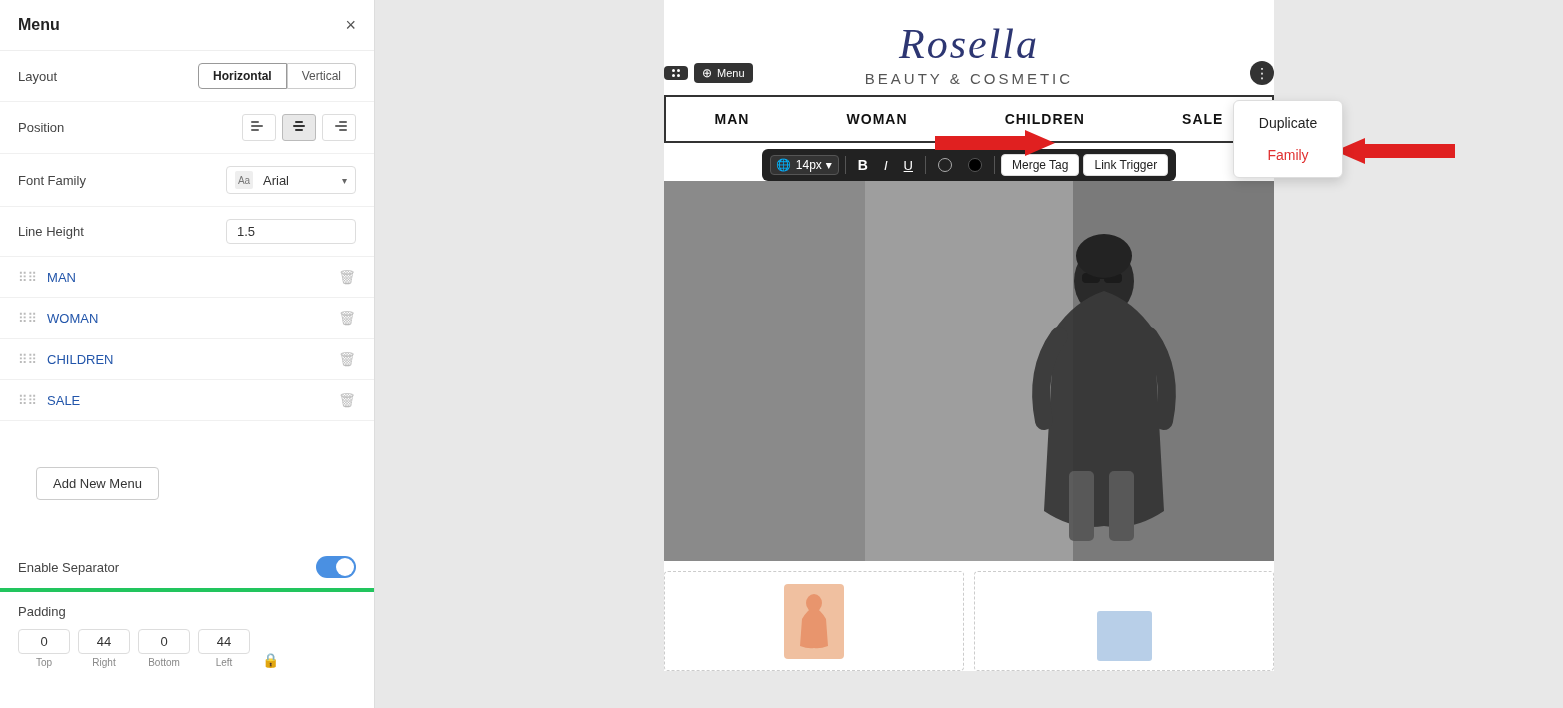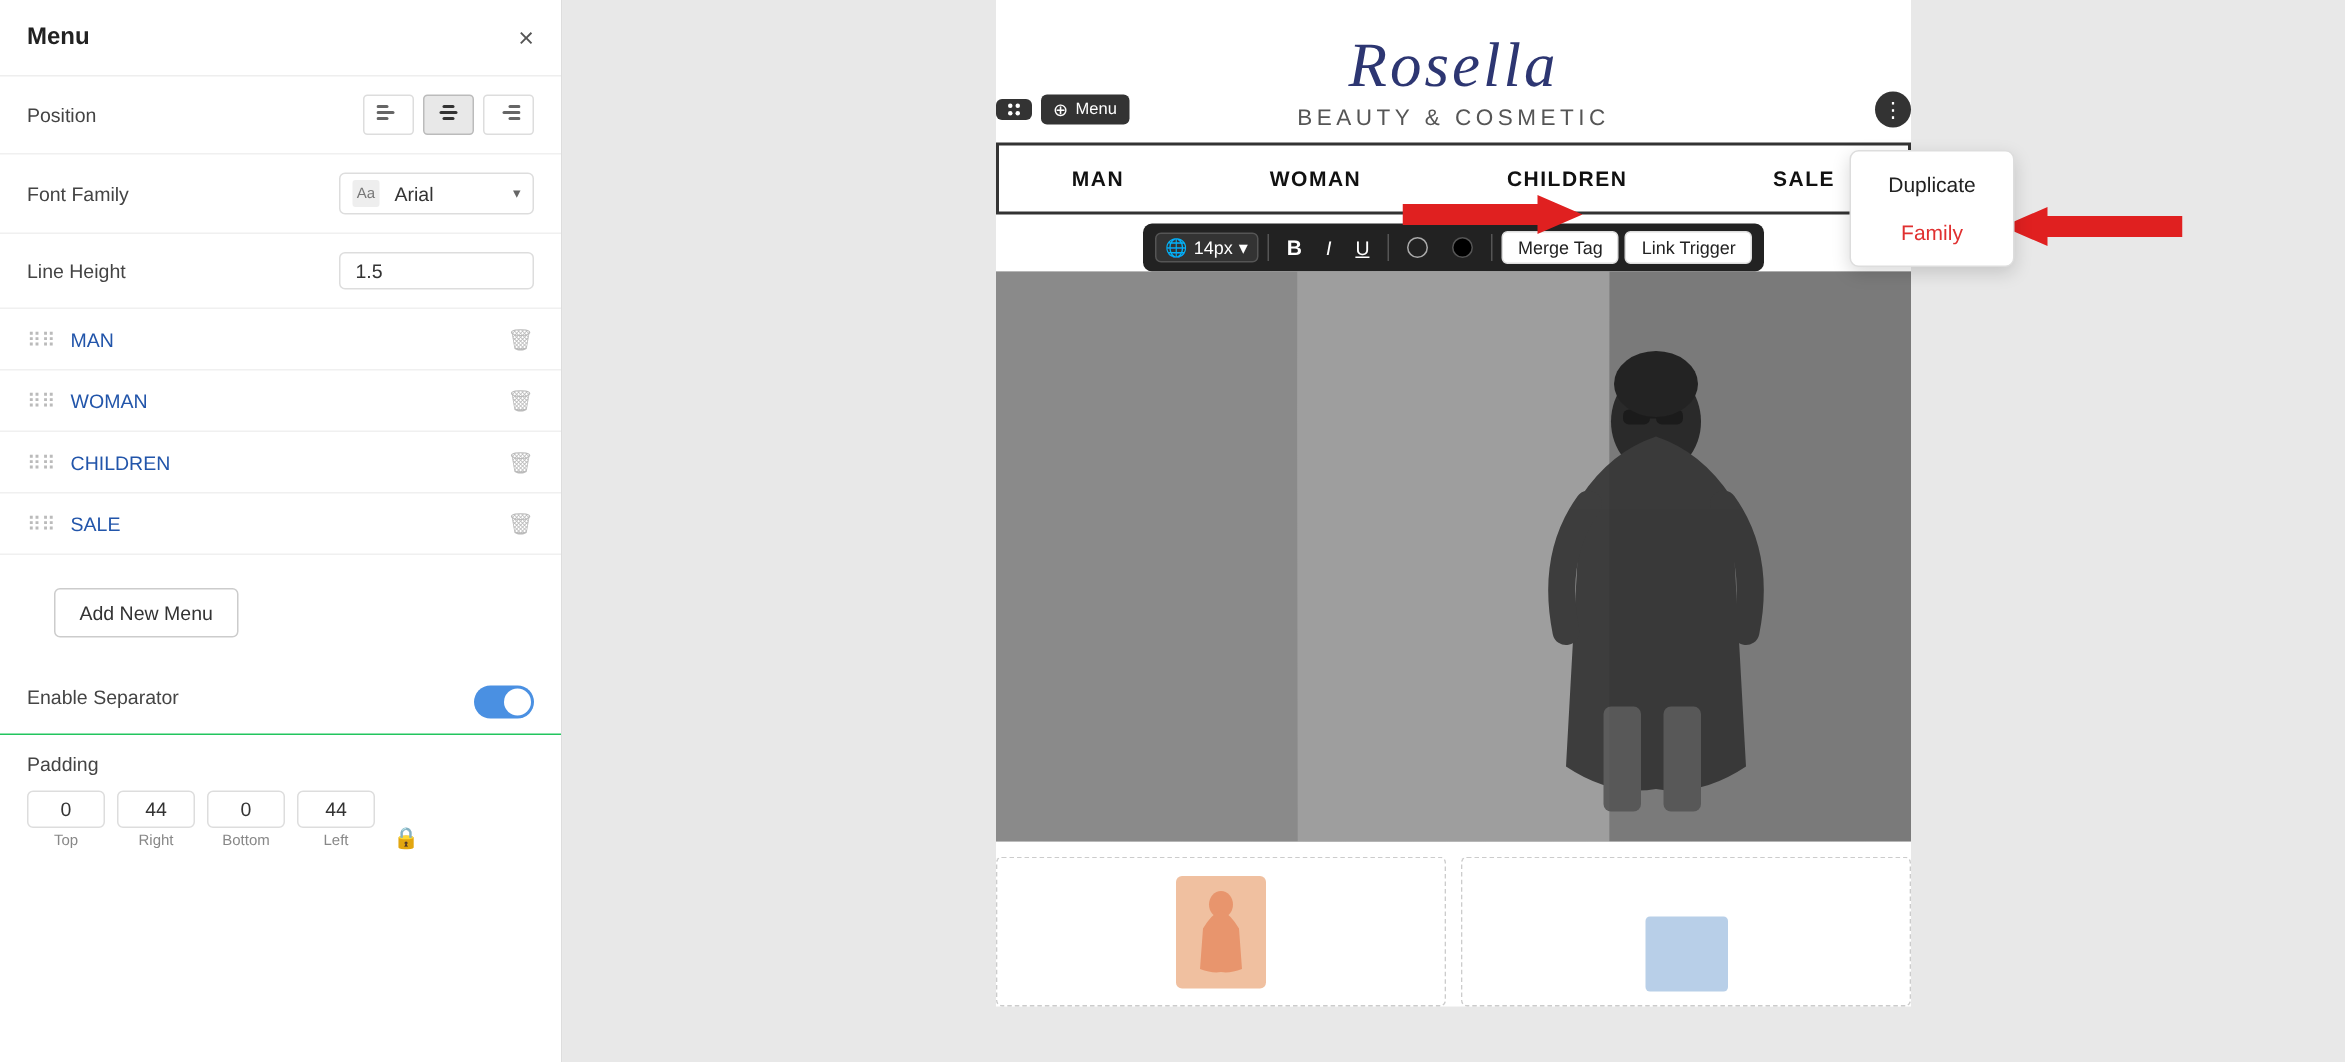--- a/index.html
+++ b/index.html
@@ -183,37 +183,37 @@
 
     .trash-icon {
       color: #bbb;
       cursor: pointer;
       font-size: 14px;
       background: none;
       border: none;
     }
 
     .add-menu-btn {
-      margin: 8px 18px;
+      margin: 32px 18px;
       padding: 8px 16px;
       border: 1px solid #ccc;
       border-radius: 4px;
       background: #fff;
       cursor: pointer;
       font-size: 13px;
       color: #333;
       display: inline-block;
     }
 
     .separator-row {
       display: flex;
-      align-items: flex-start;
+      align-items: center;
       justify-content: space-between;
       padding: 10px 18px;
-      border-bottom: 1px solid #22c55e;
+      border-bottom: 4px solid #22c55e;
     }
 
     .toggle {
       width: 40px;
       height: 22px;
       background: #4a90e2;
       border-radius: 11px;
       position: relative;
       cursor: pointer;
     }
@@ -567,20 +567,27 @@
 </head>
 <body>
 
 <div class="left-panel">
 
   <div class="panel-header">
     <span class="panel-title">Menu</span>
     <button class="close-btn">×</button>
   </div>
 
+  <div class="panel-row">
+    <span class="panel-label">Layout</span>
+    <div class="layout-buttons">
+      <button class="layout-btn active">Horizontal</button>
+      <button class="layout-btn">Vertical</button>
+    </div>
+  </div>
 
   <div class="panel-row">
     <span class="panel-label">Position</span>
     <div class="position-buttons">
       <button class="pos-btn">
         <svg width="16" height="14" viewBox="0 0 16 14">
             <rect x="0" y="2" width="8" height="2" rx="1" fill="#666"></rect>
             <rect x="0" y="6" width="12" height="2" rx="1" fill="#666"></rect>
             <rect x="0" y="10" width="8" height="2" rx="1" fill="#666"></rect>
           </svg>

